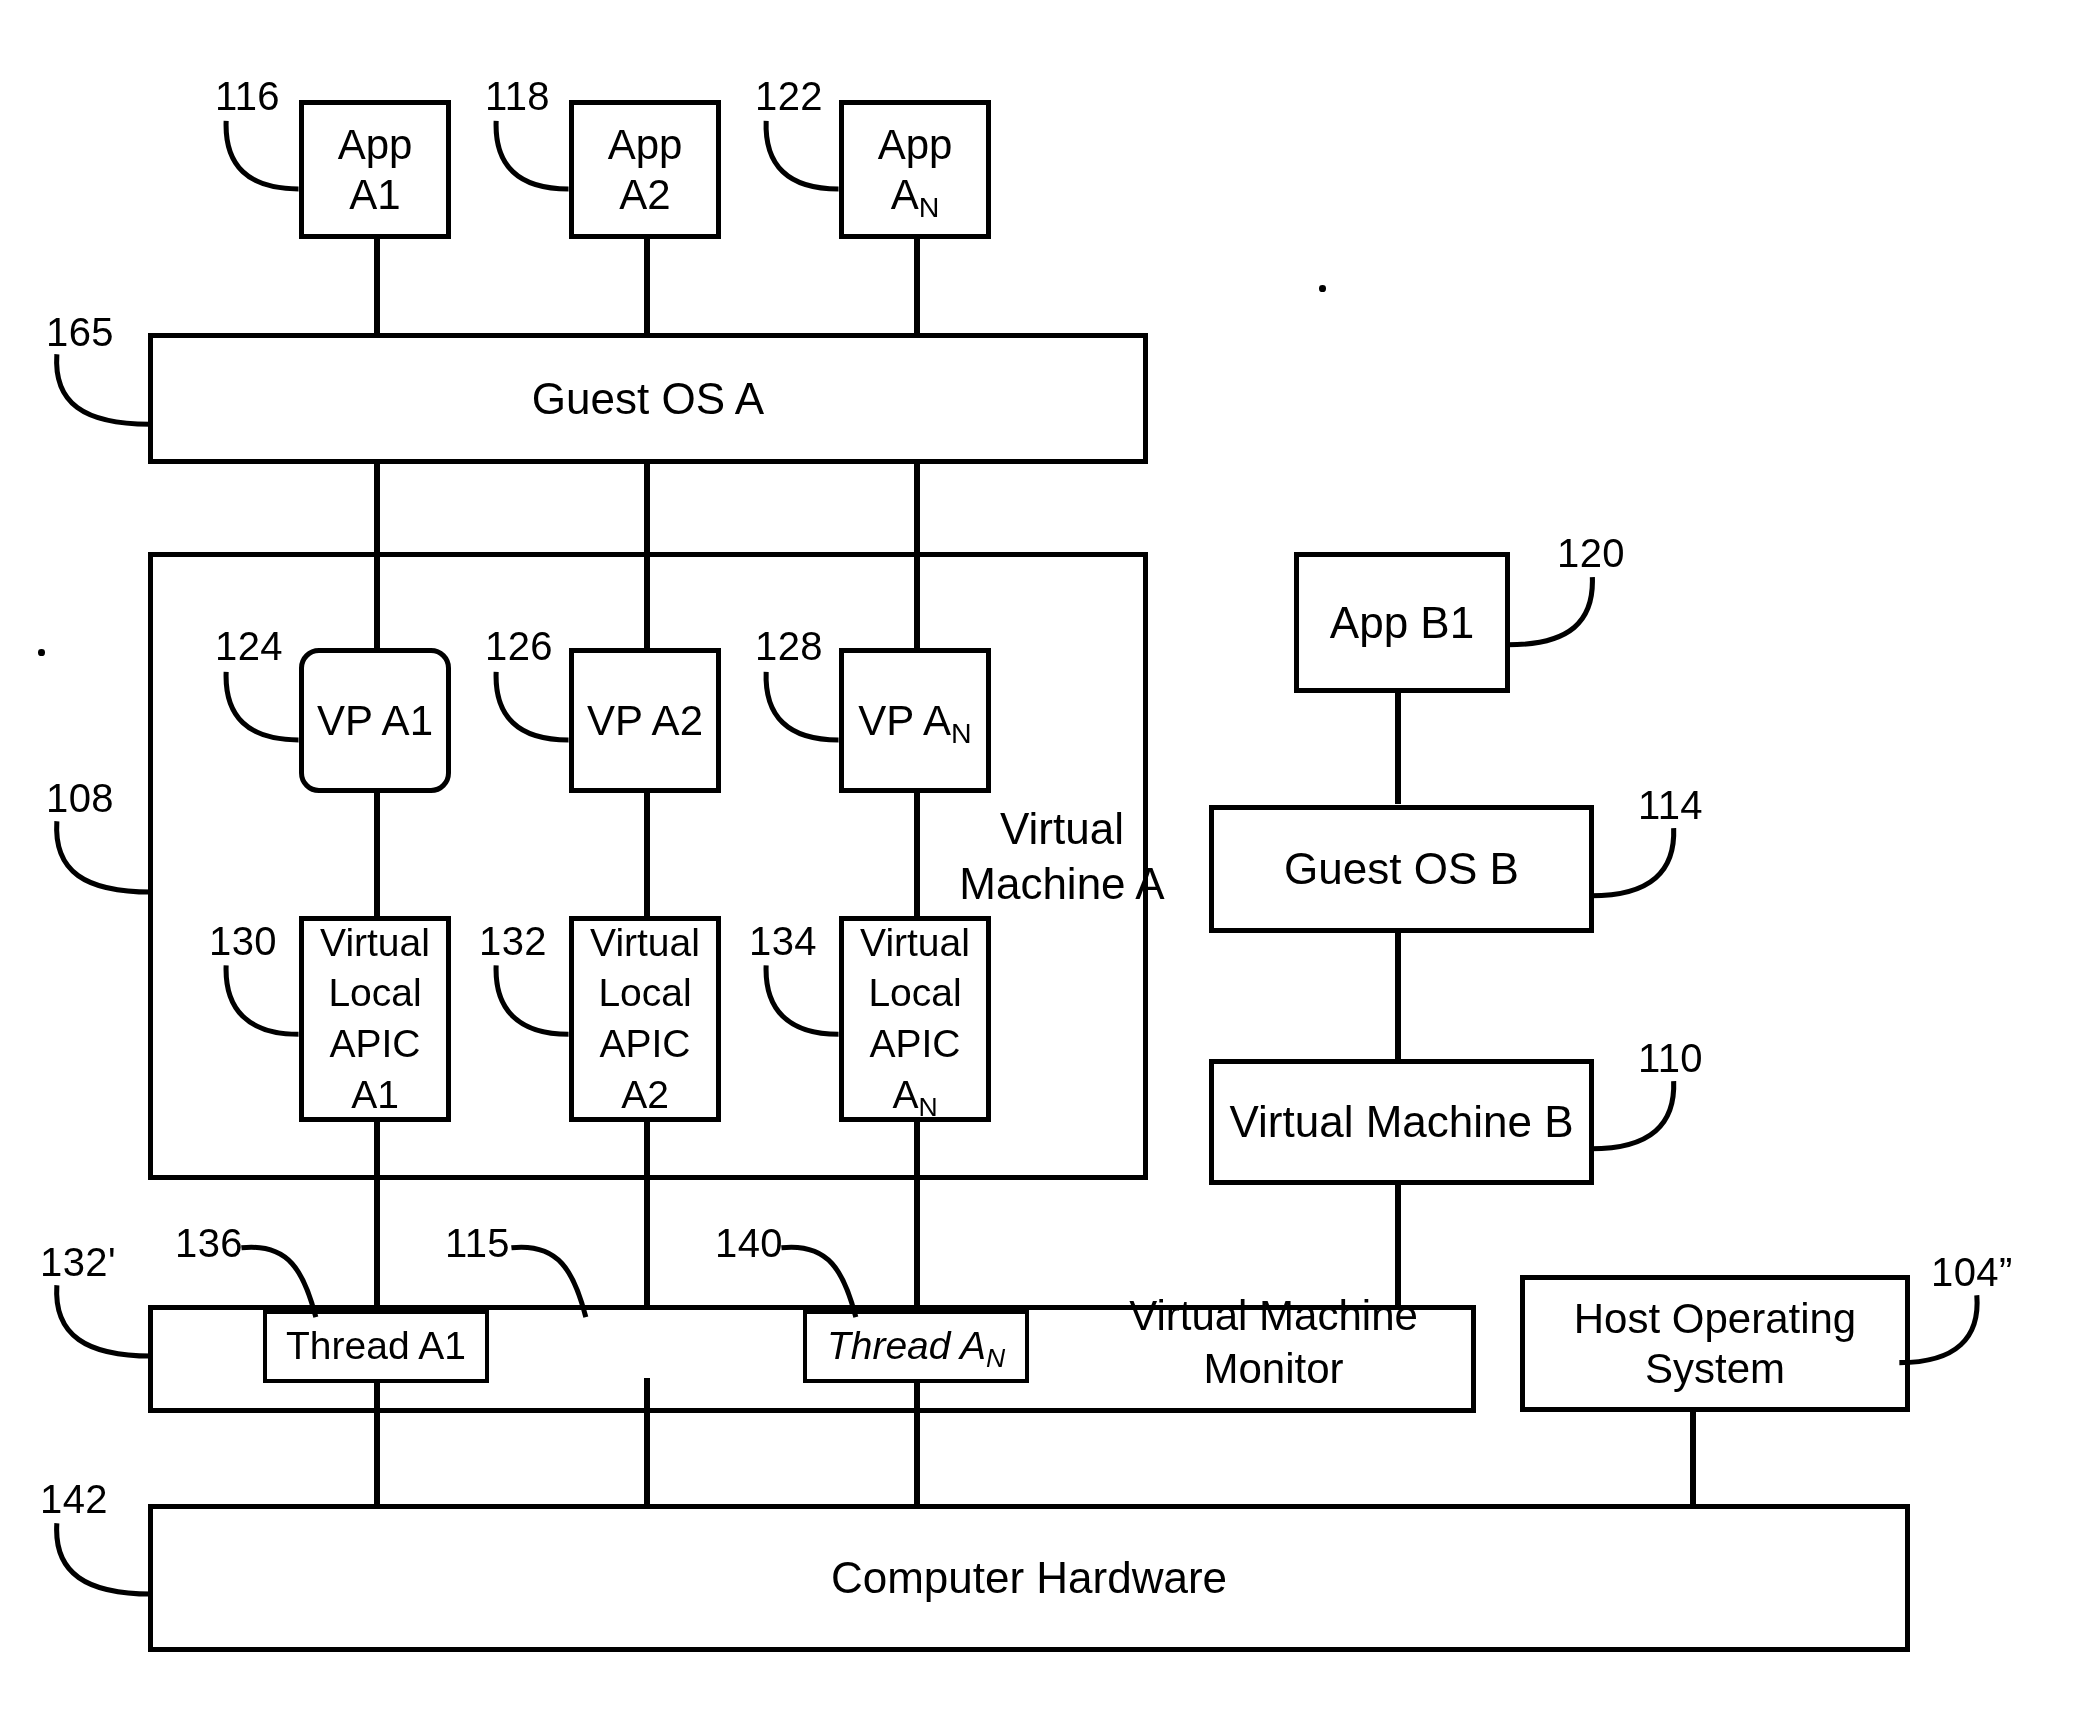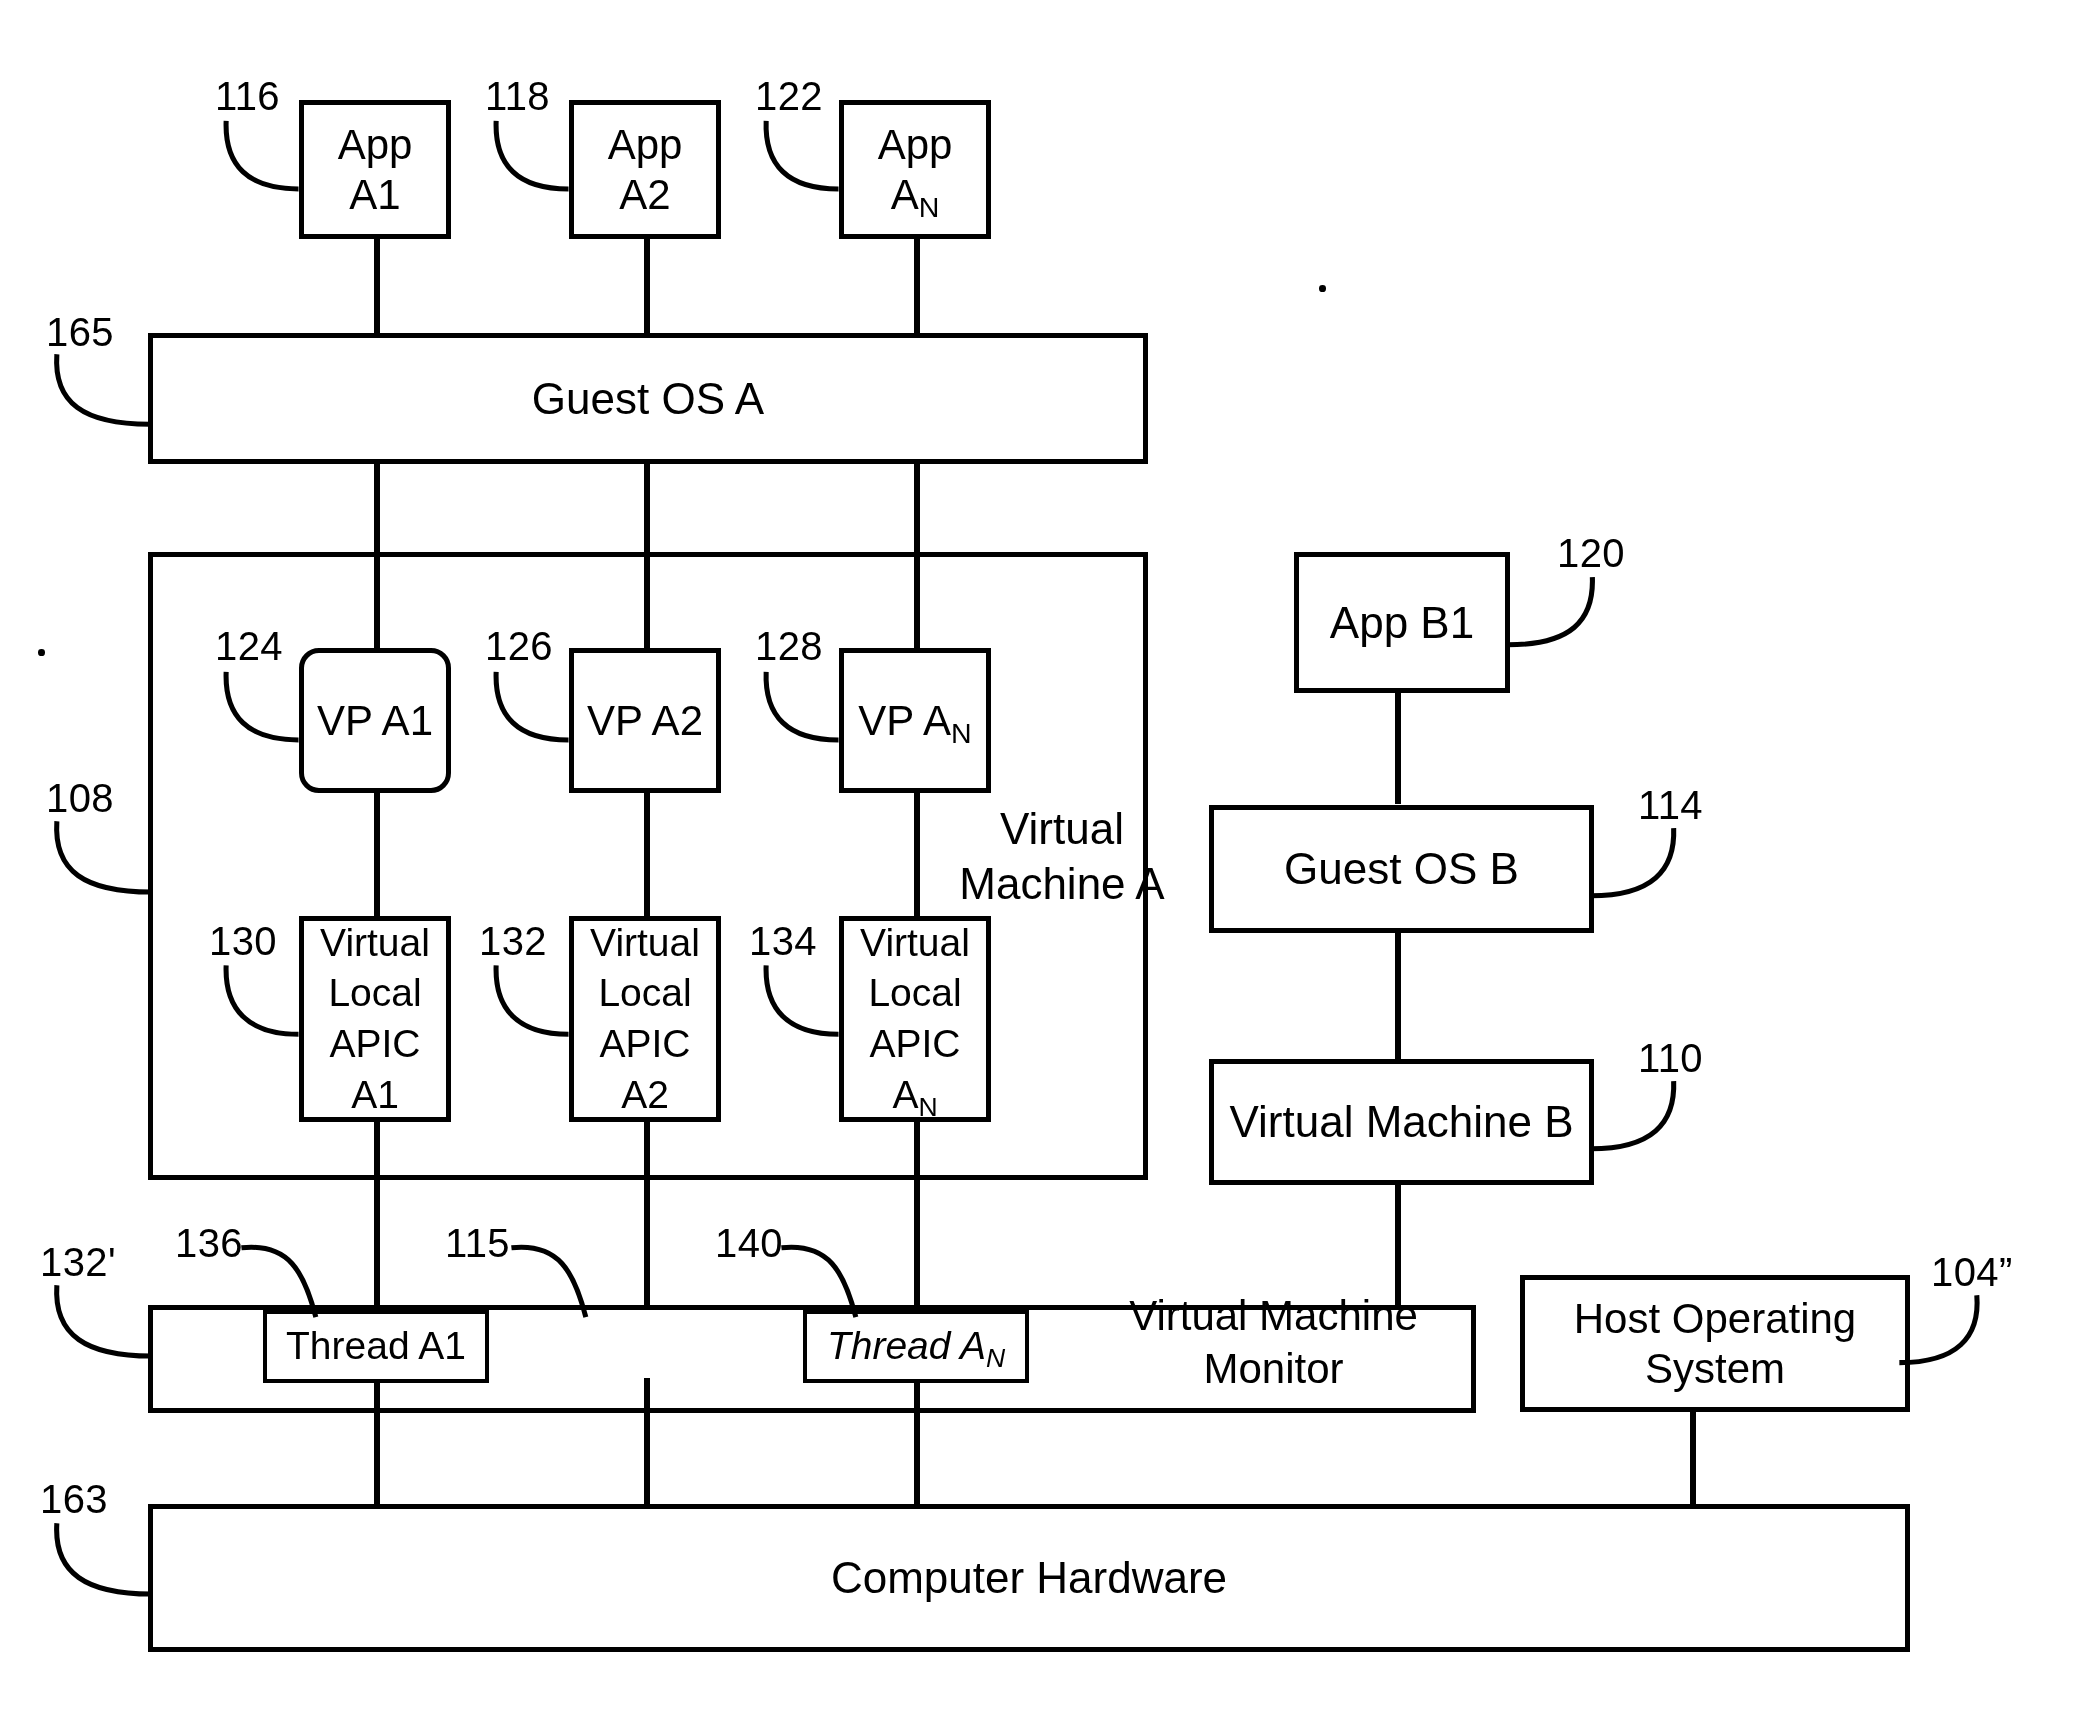--- a/index.html
+++ b/index.html
@@ -317,19 +317,19 @@
     </span>
   </div>
   <div class="ref" style="left:1931px;top:1250px;">104”</div>
   <svg class="leader" style="left:1896px;top:1285px;width:101px;height:93px;" viewBox="0 0 120 110" width="101" height="93">
     <path d="M 96 12 C 100 62 72 92 4 92" stroke="#000" stroke-width="6" fill="none"></path>
   </svg>
 
   <div class="box" style="left:148px;top:1504px;width:1762px;height:148px;font-size:44px;">
     <span class="lbl">Computer Hardware</span>
   </div>
-  <div class="ref" style="left:40px;top:1477px;">163</div>
+  <div class="ref" style="left:40px;top:1477px;">142</div>
   <svg class="leader" style="left:40px;top:1513px;width:118px;height:93px;" viewBox="0 0 140 110" width="118" height="93">
     <path d="M 20 12 C 16 72 56 96 132 96" stroke="#000" stroke-width="6" fill="none"></path>
   </svg>
 
 </div>
 
 
 </body></html>

